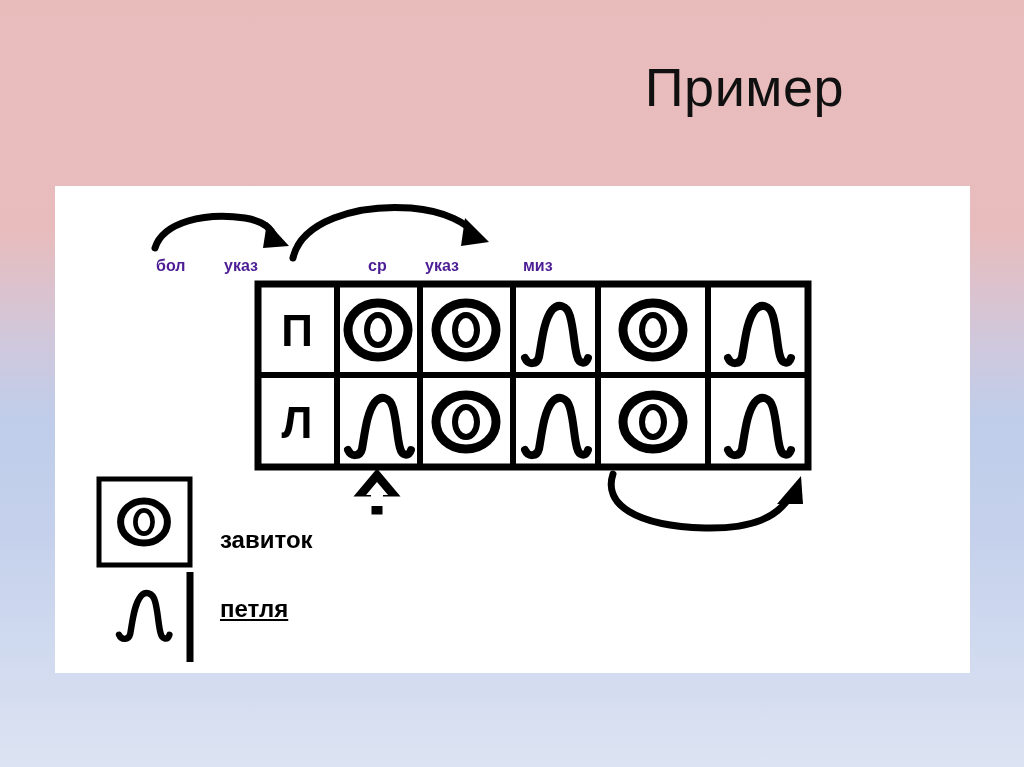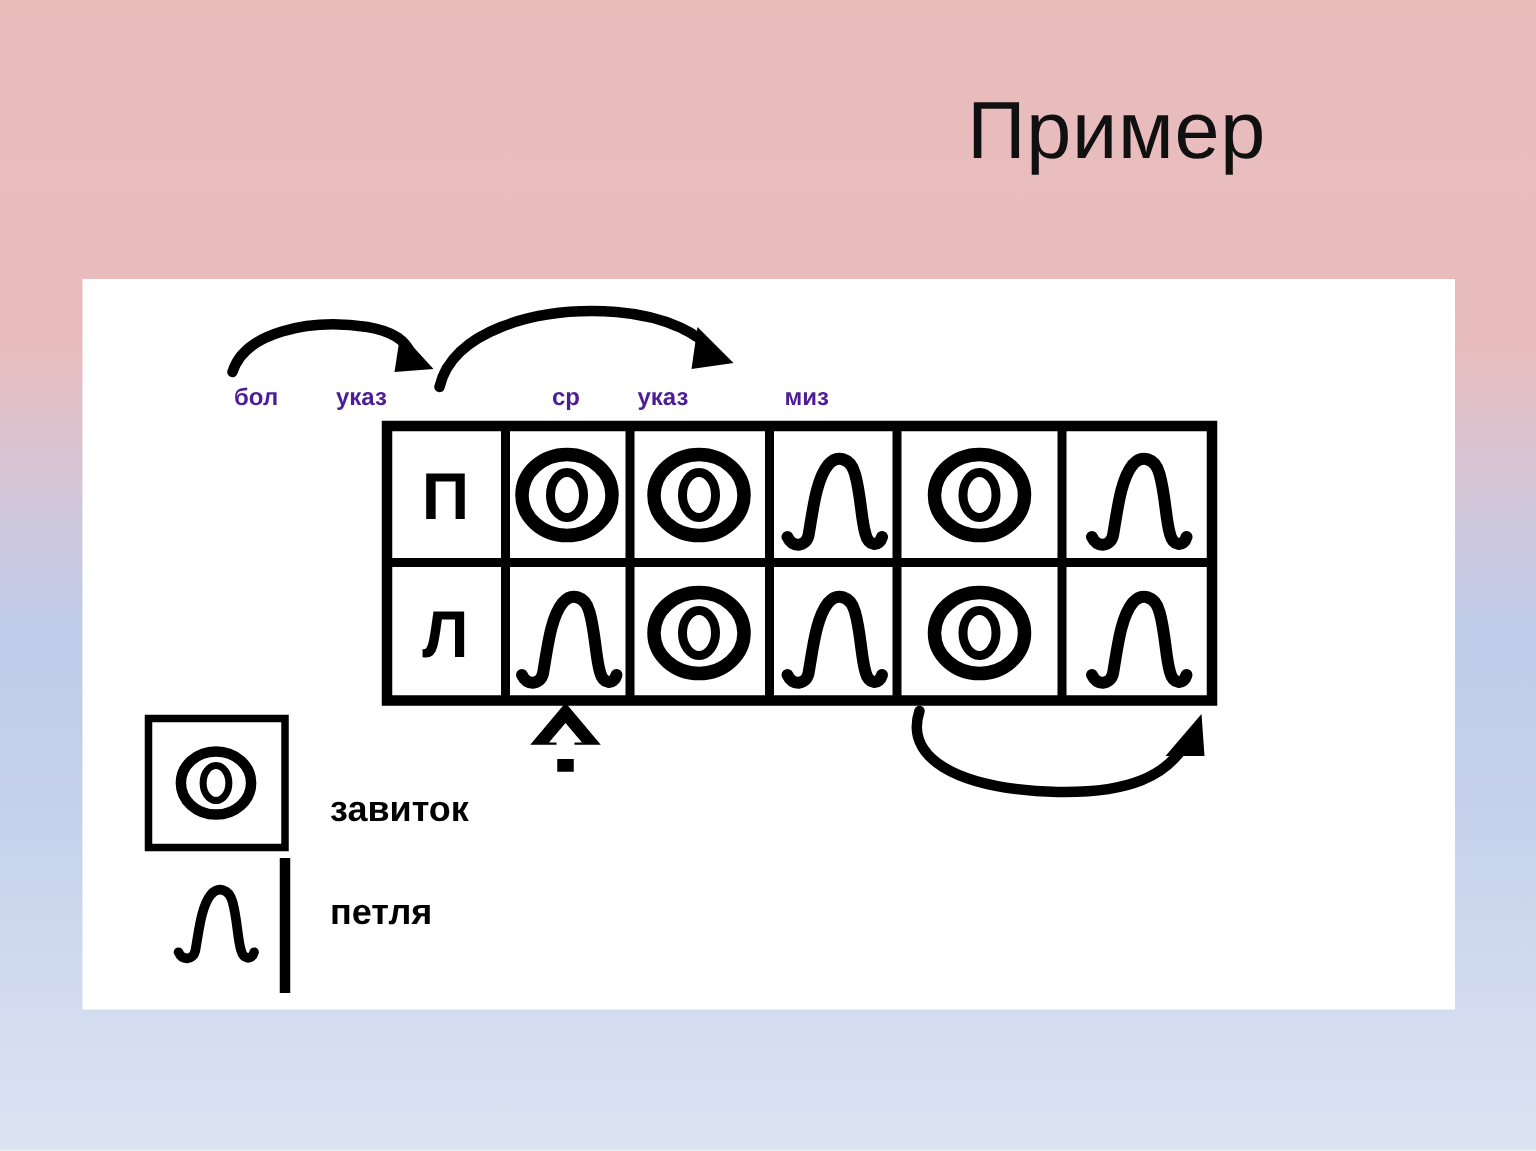--- a/index.html
+++ b/index.html
@@ -159,16 +159,16 @@
 
     </svg>
 
     <div class="finger-label" style="left:101px; top:72px;">бол</div>
     <div class="finger-label" style="left:169px; top:72px;">указ</div>
     <div class="finger-label" style="left:293px; top:72px;margin-left:20px;">ср</div>
     <div class="finger-label" style="left:370px; top:72px;">указ</div>
     <div class="finger-label" style="left:468px; top:72px;">миз</div>
 
     <div class="legend-label" style="left:165px; top:322px;margin-top:20px;">завиток</div>
-    <div class="legend-label" style="left:165px; top:411px;">петля</div>
+    <div class="legend-label" style="left:165px; top:411px;text-decoration:underline;">петля</div>
 
   </div>
 </div>
 
 </body></html>

